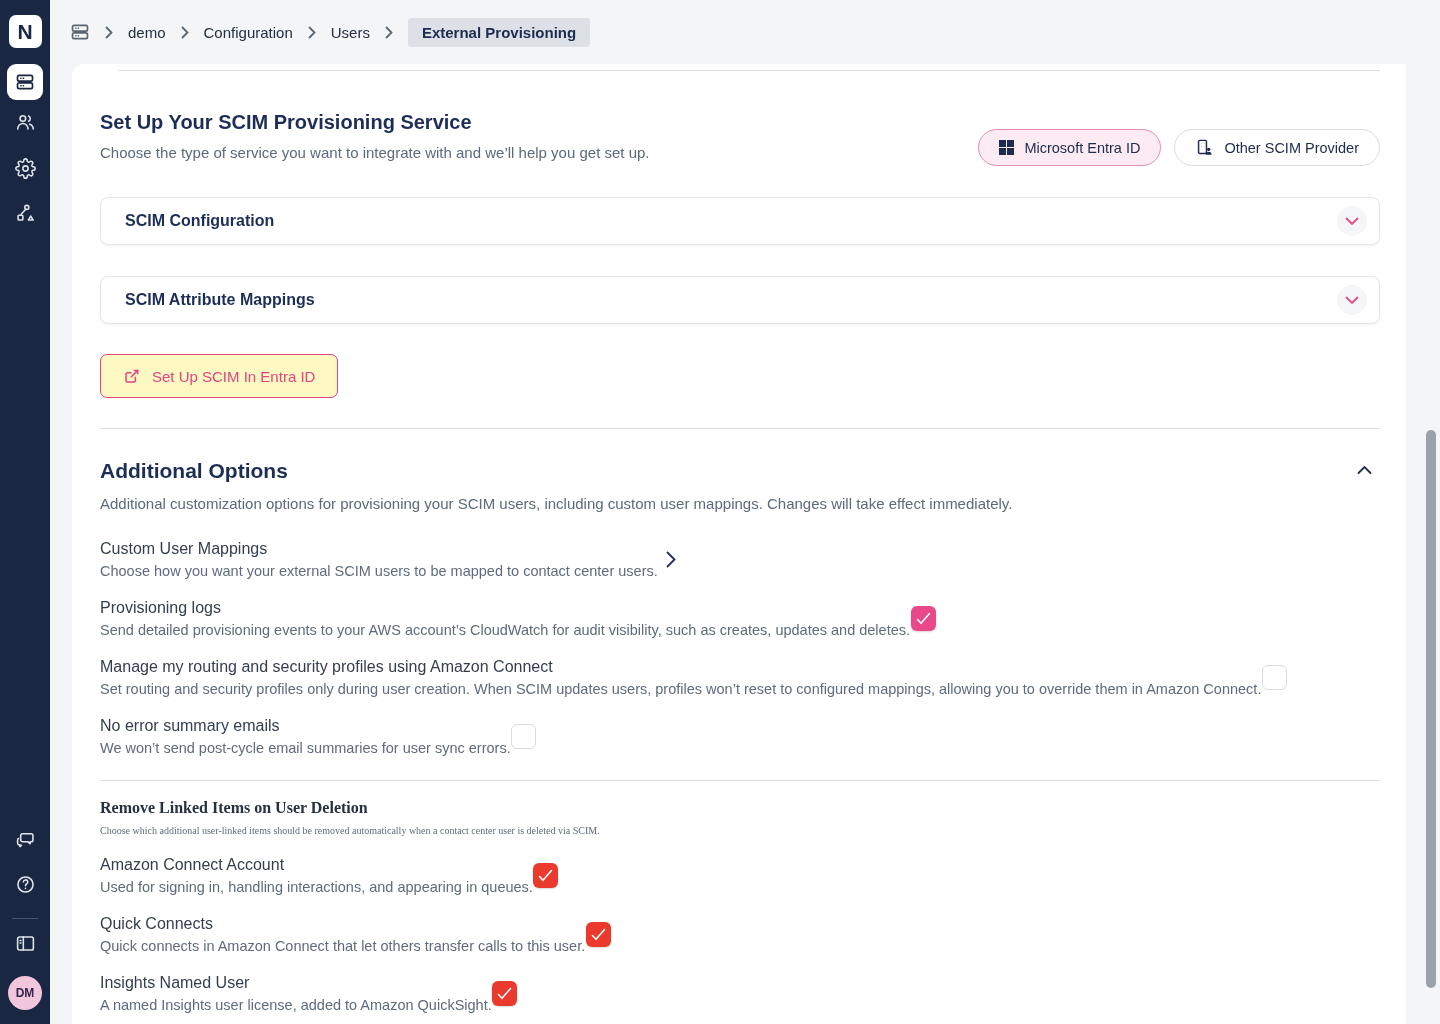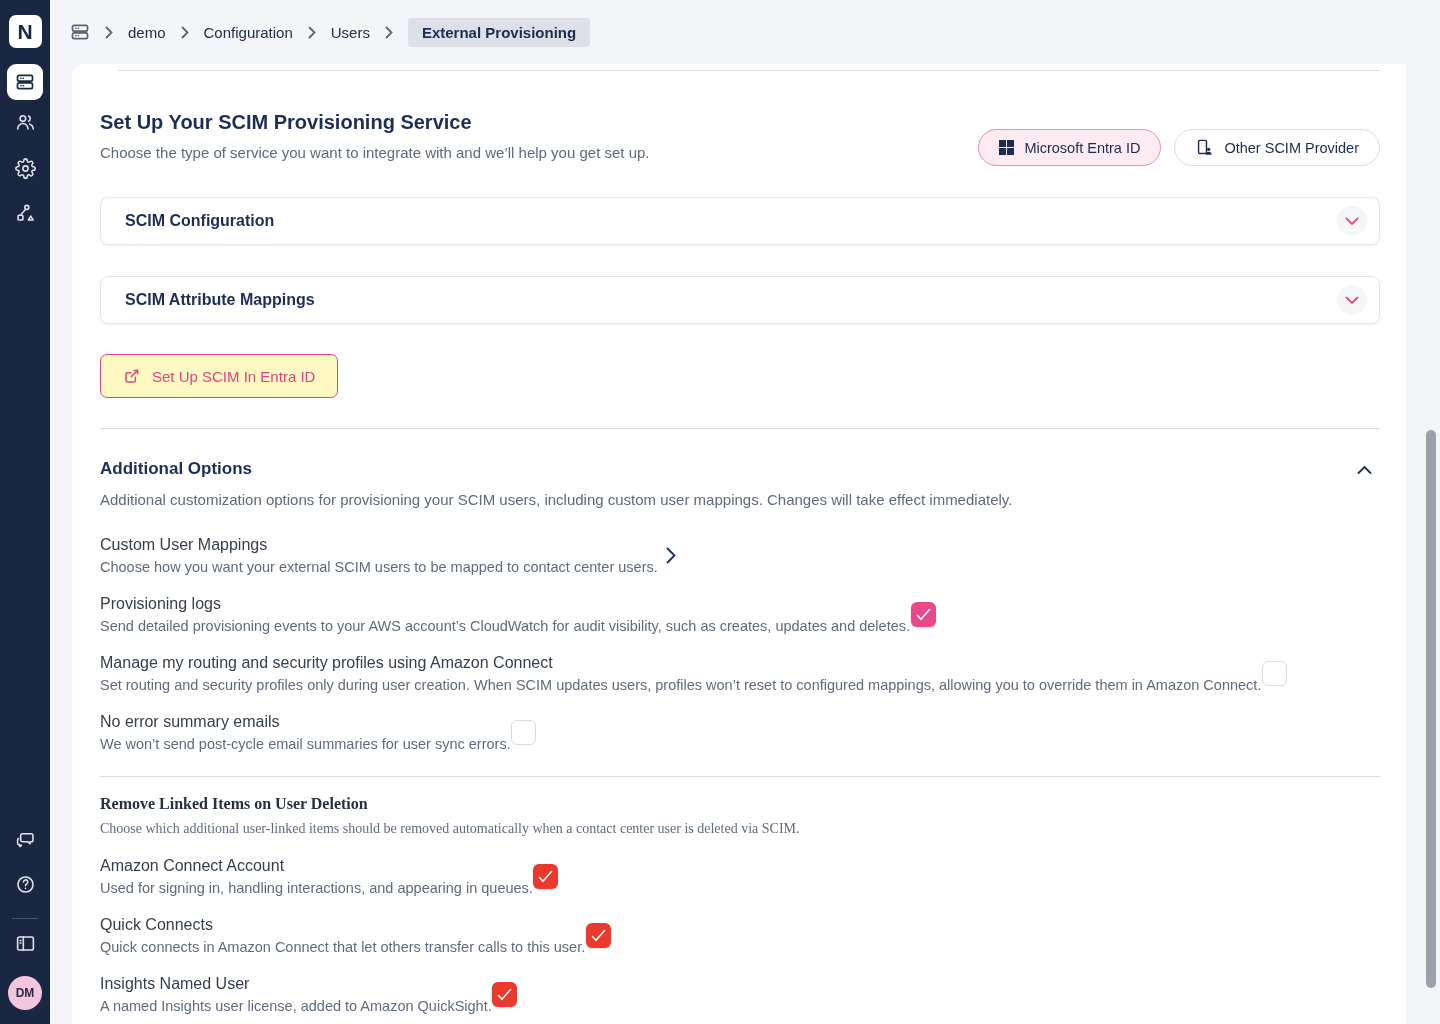--- a/index.html
+++ b/index.html
@@ -57,39 +57,39 @@
 
   .setup-btn { margin-top:30px; height:44px; display:inline-flex;
     align-items:center; gap:11px; padding:0 22px; background:#fef9c3;
     border:1.5px solid #e0457f; border-radius:7px; color:#e0457f;
     font-size:15px; font-family:inherit; cursor:pointer; }
 
   .rule { height:1px; background:#d9dce1; margin-top:30px; }
 
   .sec-head { margin-top:30px; display:flex; justify-content:space-between;
     align-items:flex-start; }
-  .sec-title { font-size:17px; font-weight:bold; color:#1d2e56; }
+  .sec-title { font-size:21px; font-weight:bold; color:#1d2e56; }
   .sec-sub { margin-top:12px; font-size:15px; color:#5d6a7b; }
   .collapse-chev { color:#1d2e56; margin:6px 8px 0 0; cursor:pointer; }
 
   .rows { margin-top:18px; }
   .opt-row { display:flex; justify-content:flex-start; align-items:center;
     padding:10px 0; }
   .opt-title { font-size:16px; color:#343e4e; }
   .opt-desc { margin-top:5px; font-size:14.5px; color:#5f6b7c; }
   .ctl { width:26px; display:flex; justify-content:center; align-items:center; }
   .checkbox { width:25px; height:25px; border-radius:6px;
     border:1.5px solid #d8dce1; background:#fff; display:flex;
     align-items:center; justify-content:center; cursor:pointer; }
   .checkbox.checked { border:none; box-shadow:0 1px 2px rgba(0,0,0,.15); }
   .chev-right { color:#1d2e56; cursor:pointer; }
 
   .sub-head { margin-top:18px;font-family:Liberation Serif, serif; }
   .sub-title { font-size:16px; font-weight:bold; color:#26303f; }
-  .sub-sub { margin-top:8px; font-size:14px; color:#5f6b7c; }
+  .sub-sub { margin-top:8px; font-size:10px; color:#5f6b7c; }
   .rule2 { height:1px; background:#d9dce1; margin-top:14px; }
 
   
   .scroll-thumb { position:absolute; left:1426px; top:430px; width:10px;
     height:558px; border-radius:5px; background:#9aa1ab; }
 
   svg { display:block; }
 </style>
 </head>
 <body>

